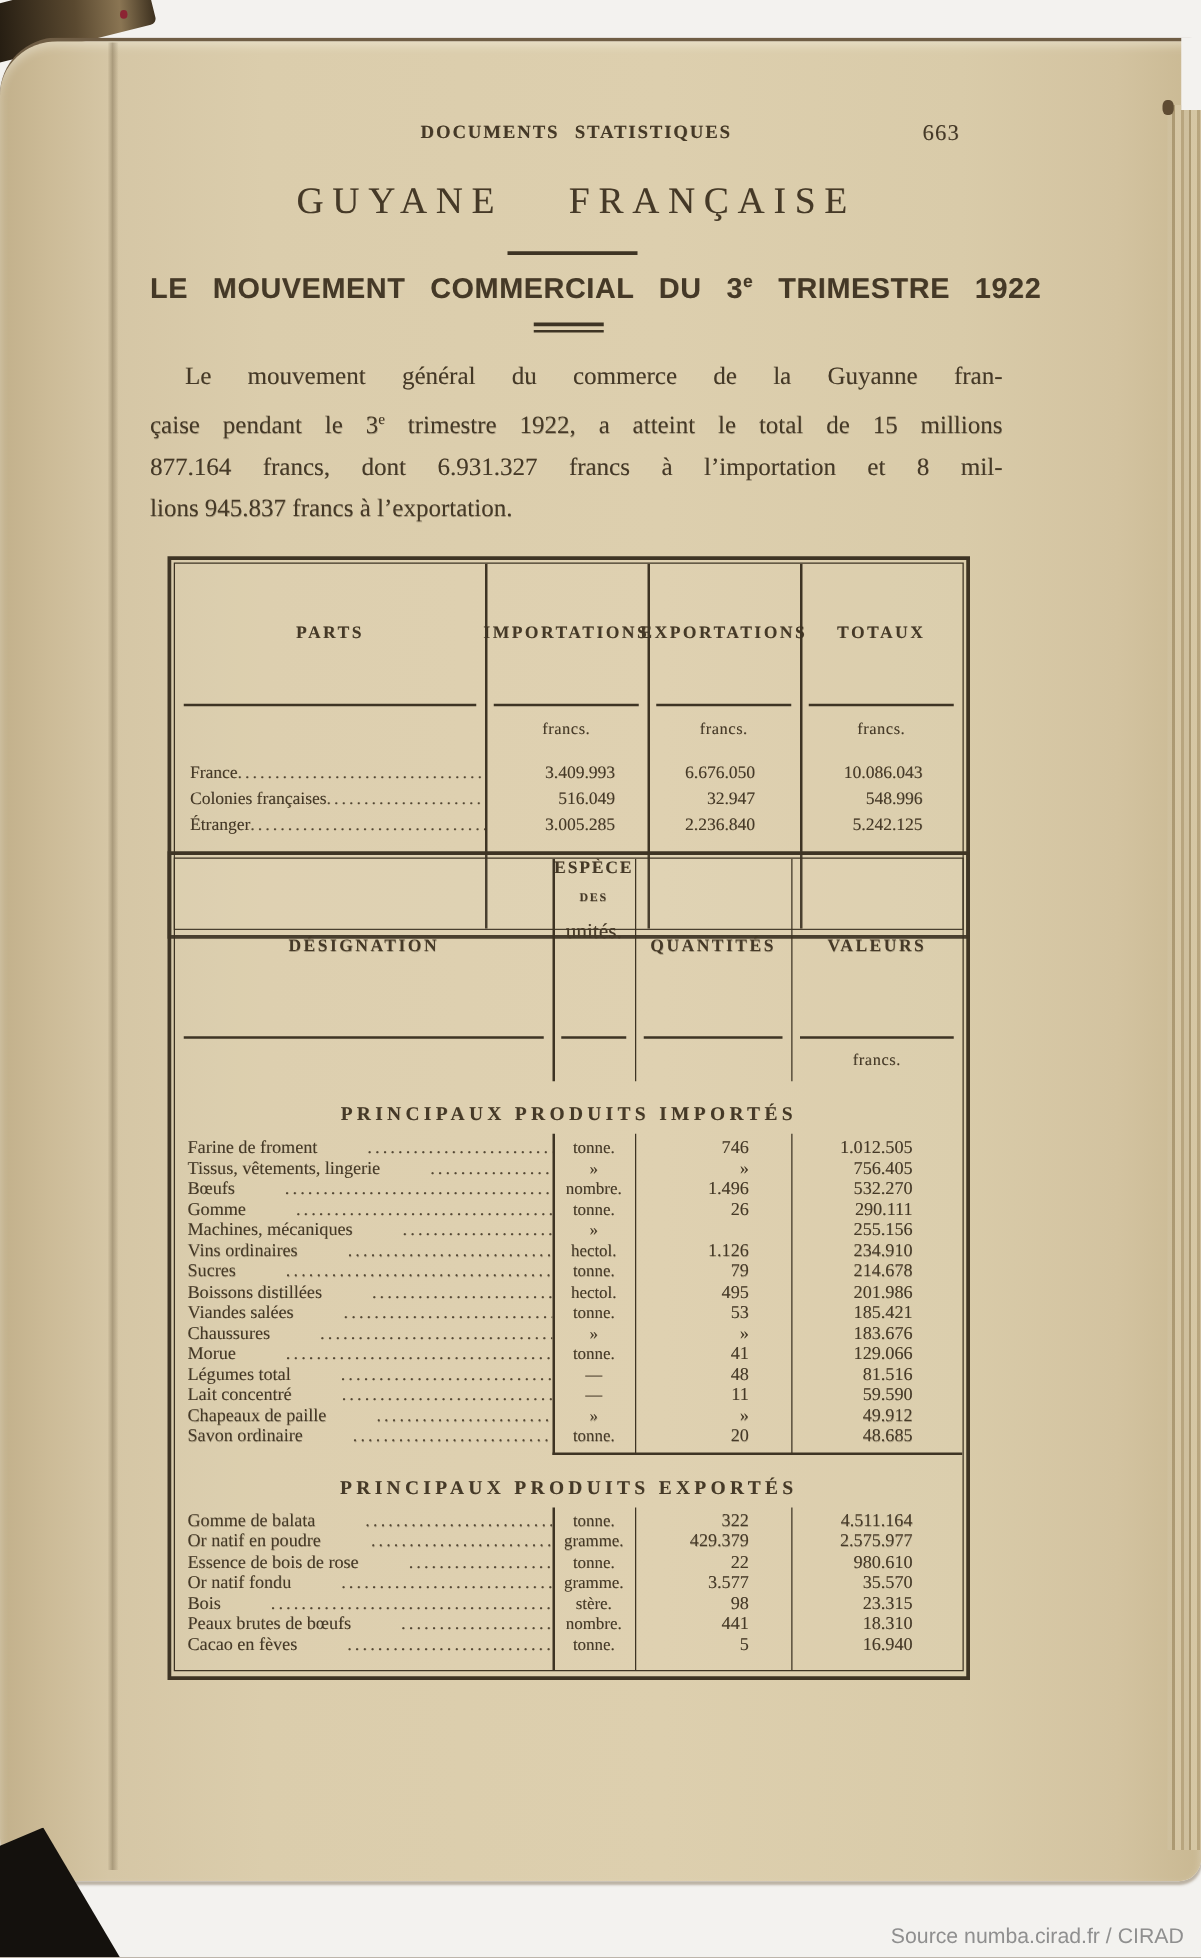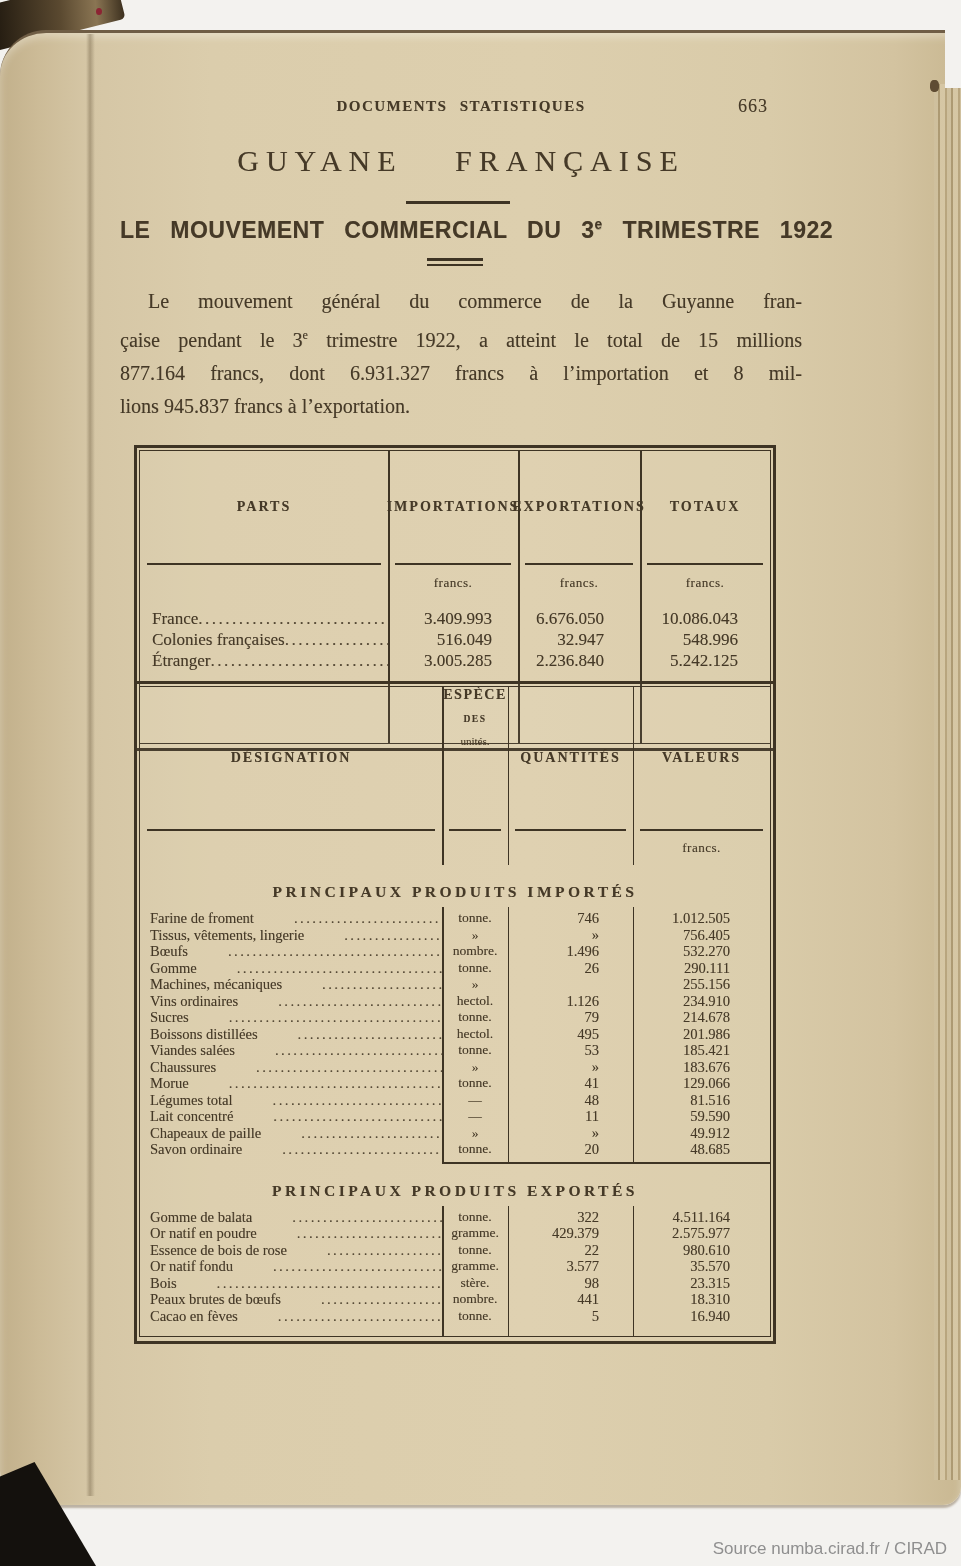--- a/index.html
+++ b/index.html
@@ -65,33 +65,33 @@
   .lab{display:flex;align-items:baseline;}
   .lbl{white-space:nowrap;}
   .dots{flex:1;overflow:hidden;white-space:nowrap;letter-spacing:2.5px;opacity:.9;}
   .dots::after{content:"......................................................................................................";}
   .num{text-align:right;}
   .unit{text-align:center;font-size:13.5px;}
 
   
   .t1 .hrow{height:112px;}
   .t1 .frow{height:36px;}
-  .t1 .body{grid-auto-rows:21px;padding-top:7px;font-size:17px;line-height:21px;}
+  .t1 .body{grid-auto-rows:21px;padding-top:7px;font-size:14px;line-height:21px;}
   .t1 .lab{padding-left:12px;}
   .t1 .c2{padding-right:26px;} .t1 .c3{padding-right:36px;} .t1 .c4{padding-right:32px;}
   .t1 .v1{left:248px;} .t1 .v2{left:378px;} .t1 .v3{left:500px;}
 
   
   .t2 .hblock{position:relative;}
   .t2 .hrow{height:142px;}
   .t2 .frow{height:34px;}
   .t2 .espece{display:flex;flex-direction:column;gap:11px;align-items:center;justify-content:flex-start;}
   .t2 .espece .l1{font-size:14px;letter-spacing:1.5px;font-weight:bold;}
   .t2 .espece .l2{font-size:9.5px;letter-spacing:1.5px;font-weight:bold;}
-  .t2 .espece .l3{font-size:11px;}
+  .t2 .espece .l3{font-size:17px;}
   .t2 .v1{left:302px;} .t2 .v2{left:368px;} .t2 .v3{left:493px;}
   .sect-title{height:42px;display:flex;align-items:flex-end;justify-content:center;
     font-size:15.5px;font-weight:bold;letter-spacing:3.5px;padding-bottom:6px;box-sizing:border-box;}
   .rowsblock{position:relative;padding:3px 0 6px;}
   .rowsblock.exp{padding-bottom:14px;}
   .t2 .rows{grid-auto-rows:16.5px;font-size:14.5px;line-height:16.5px;}
   .t2 .lab{padding-left:10px;gap:40px;}
   .t2 .qty{padding-right:34px;text-align:right;}
   .t2 .val{padding-right:40px;text-align:right;}
   .closing-line{position:absolute;left:302px;right:0;bottom:0;height:2px;background:var(--line);}

